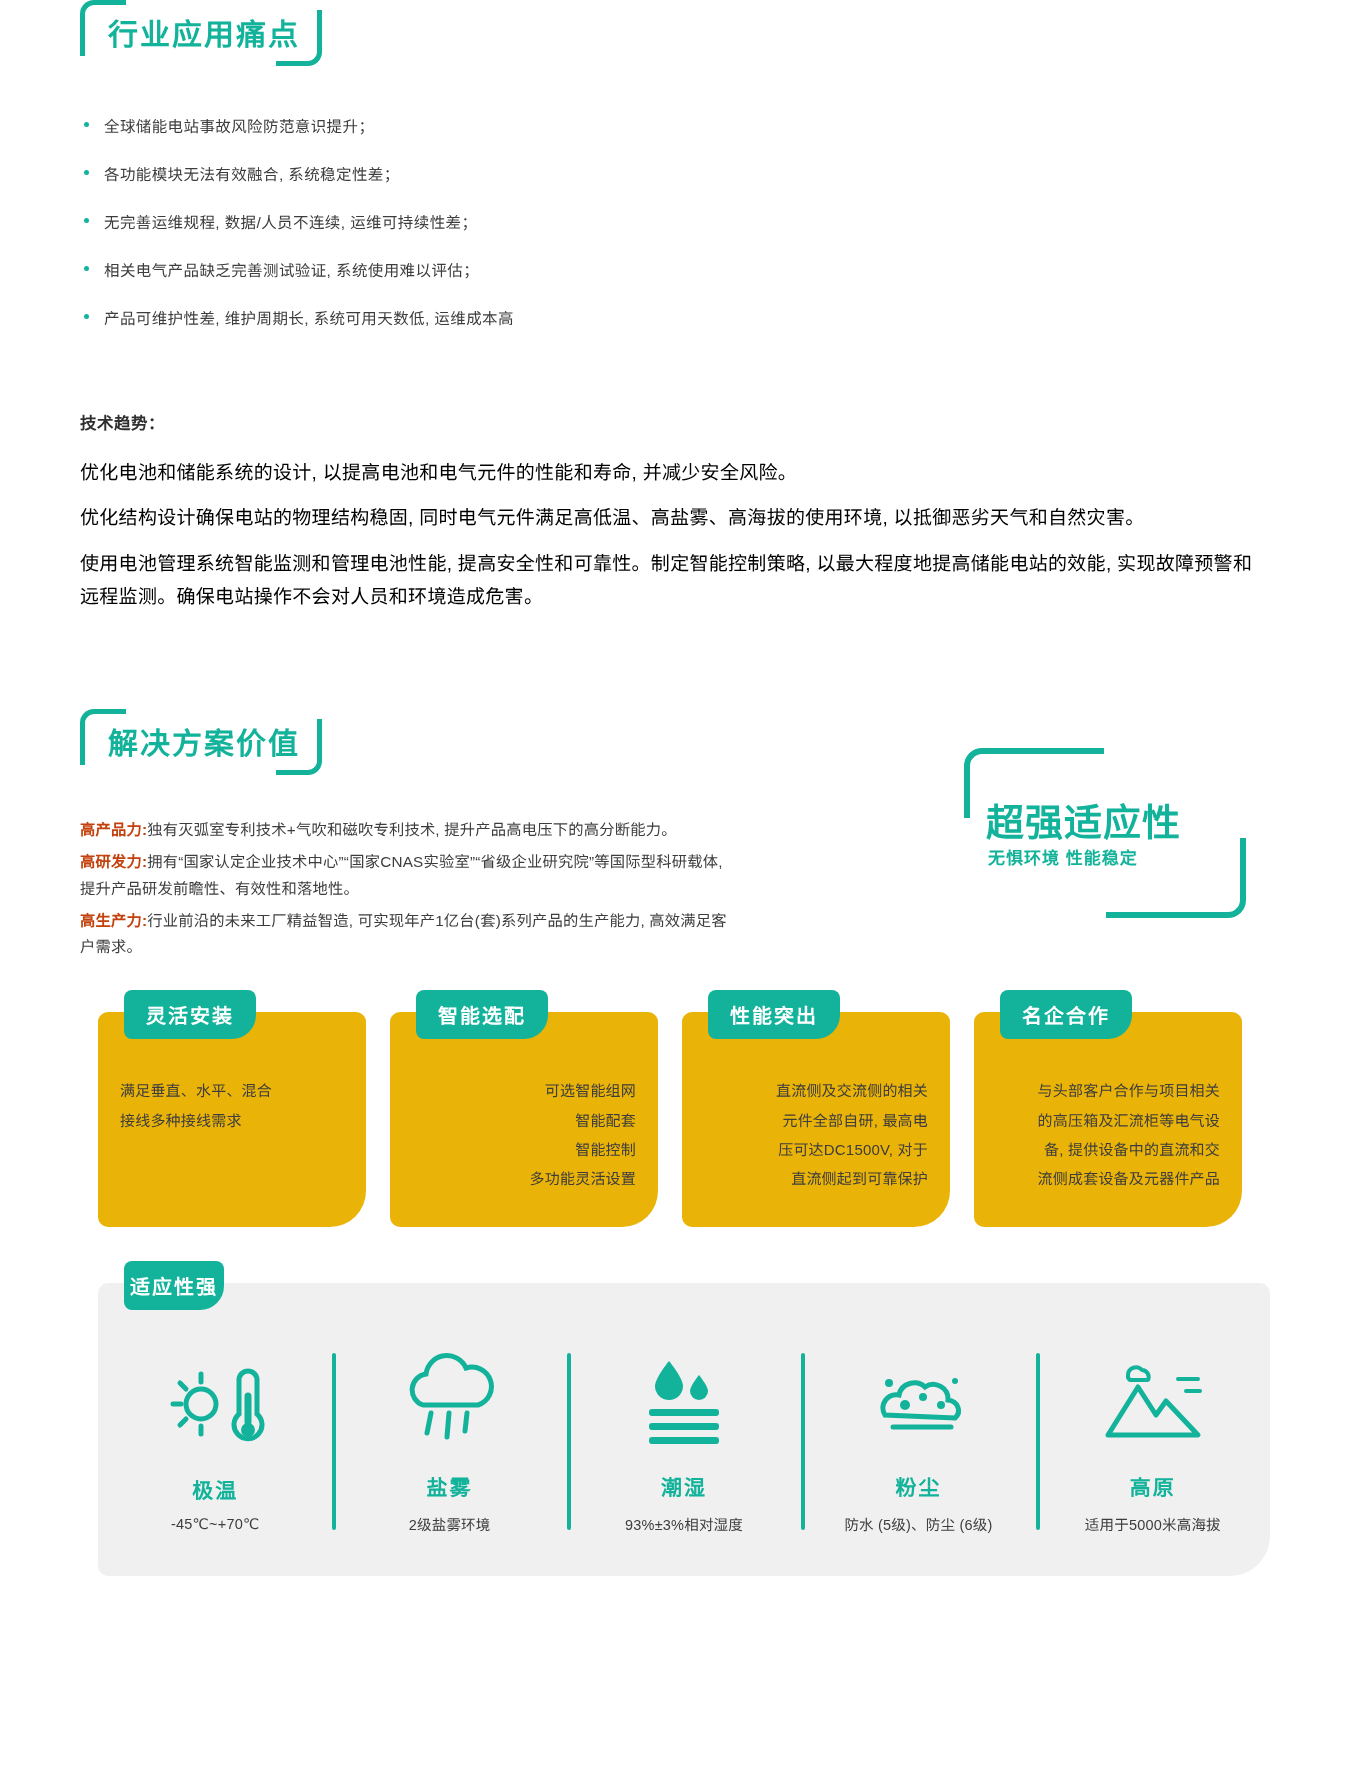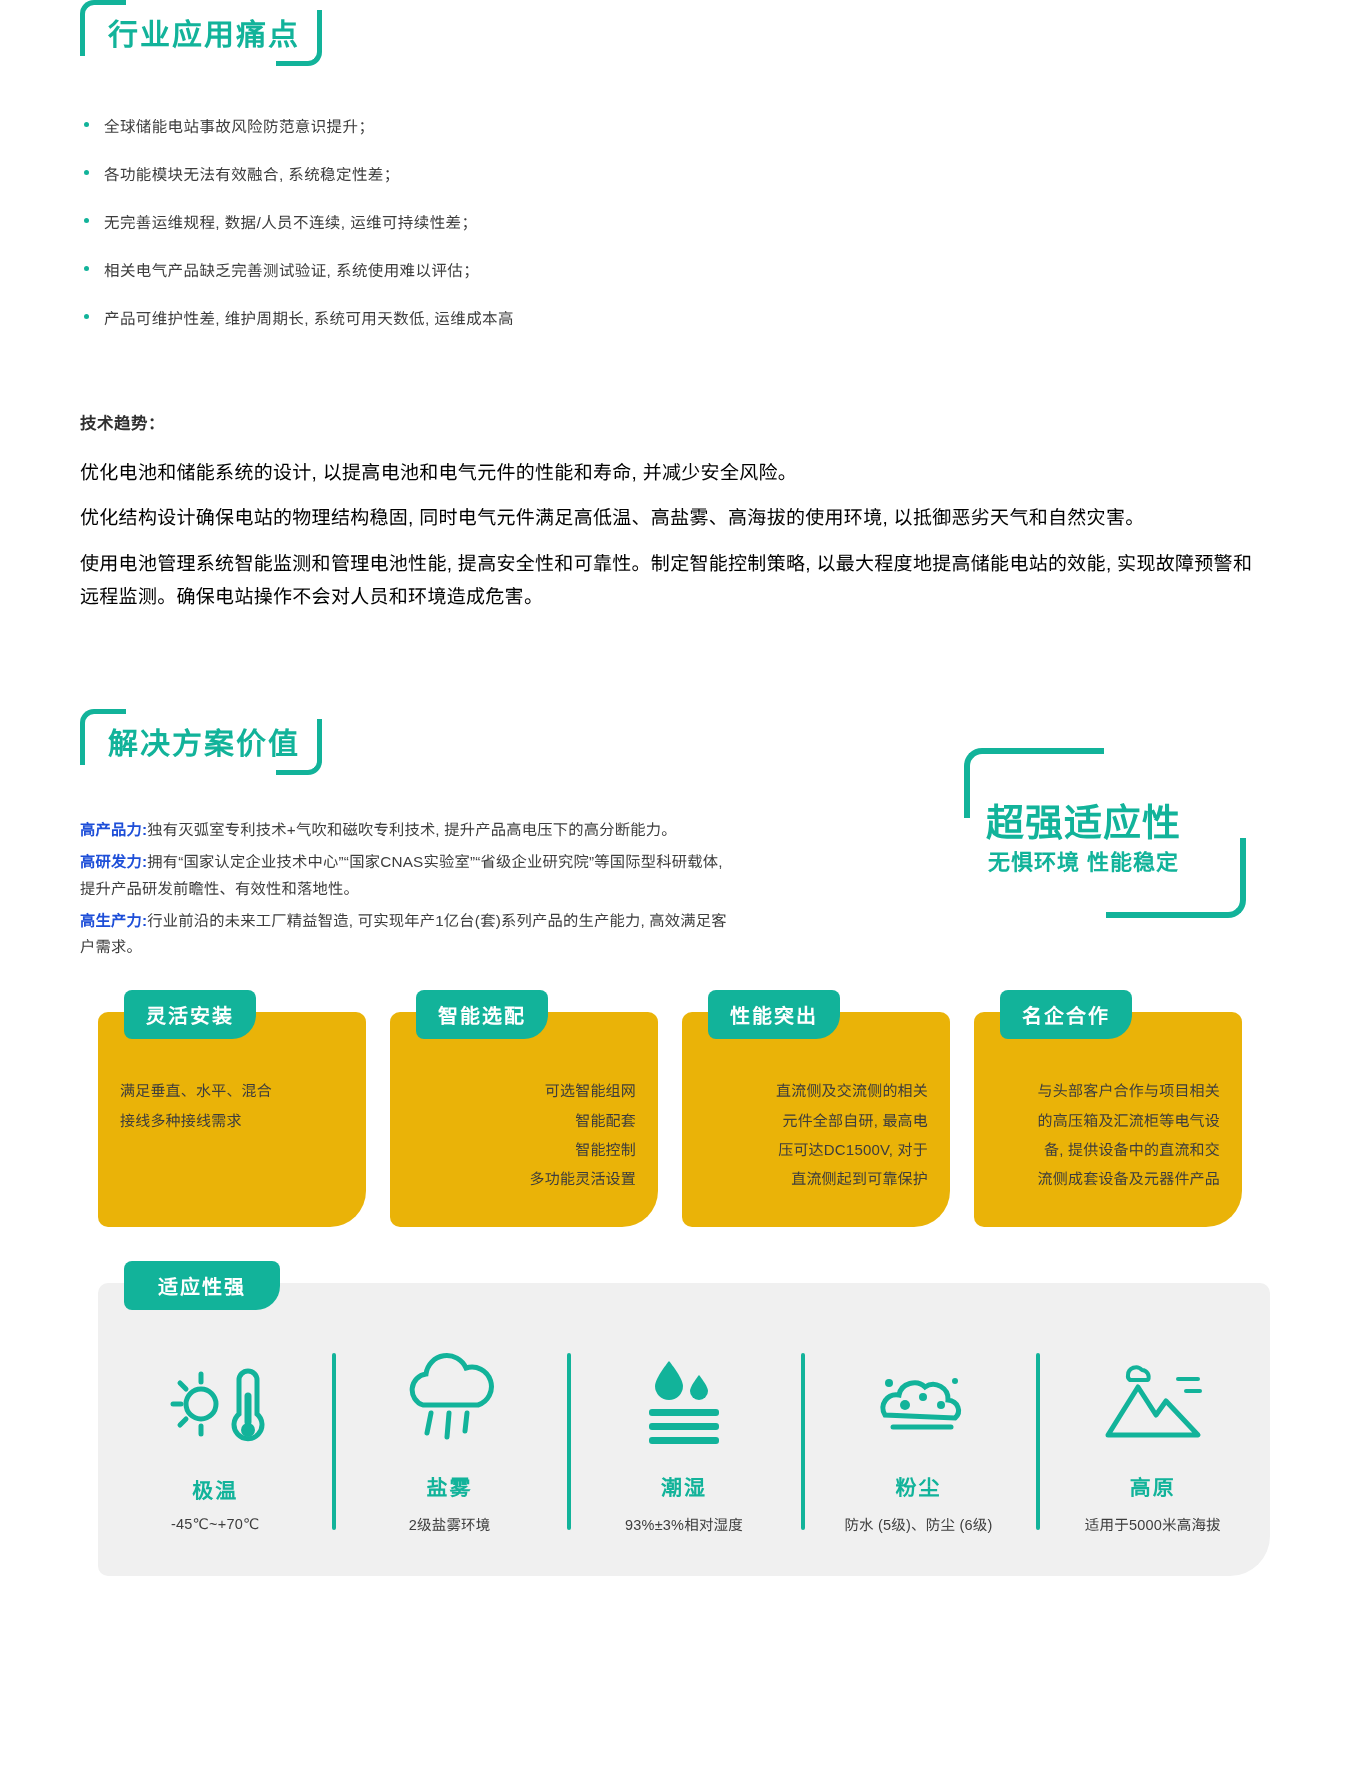--- a/index.html
+++ b/index.html
@@ -116,21 +116,21 @@
     max-width: 660px;
   }
   .value-body p {
     margin: 0 0 6px 0;
     font-size: 15.3px;
     line-height: 1.72;
     color: #3d3d3d;
     letter-spacing: 0.2px;
   }
   .value-body b {
-    color: #1d4ed8;
+    color: #c2410c;
     font-weight: bold;
   }
 
   
   .adapt-badge {
     position: absolute;
     right: 96px;
     top: 748px;
     width: 300px;
     height: 170px;
@@ -164,21 +164,21 @@
     font-size: 38px;
     font-weight: bold;
     color: #12b39a;
     letter-spacing: 1px;
     white-space: nowrap;
   }
   .adapt-badge .small {
     position: absolute;
     left: 34px;
     top: 96px;
-    font-size: 22px;
+    font-size: 17px;
     font-weight: bold;
     color: #12b39a;
     letter-spacing: 1px;
     white-space: nowrap;
   }
 
   
   .cards {
     display: flex;
     gap: 24px;
@@ -231,21 +231,21 @@
   }
   .adapt-panel-tag {
     position: absolute;
     left: 26px;
     top: -22px;
     background: #12b39a;
     color: #ffffff;
     font-size: 20px;
     font-weight: bold;
     letter-spacing: 2px;
-    padding: 10px 34px;
+    padding: 10px 6px;
     border-radius: 8px 8px 24px 8px;
     white-space: nowrap;
   }
   .env-row {
     display: flex;
     align-items: center;
   }
   .env-item {
     flex: 1;
     text-align: center;

